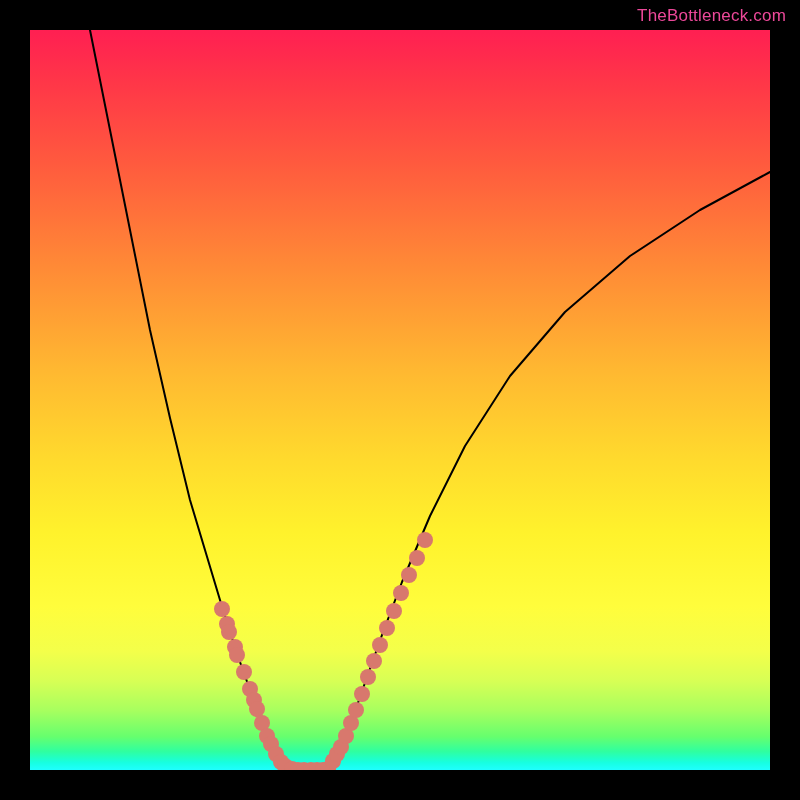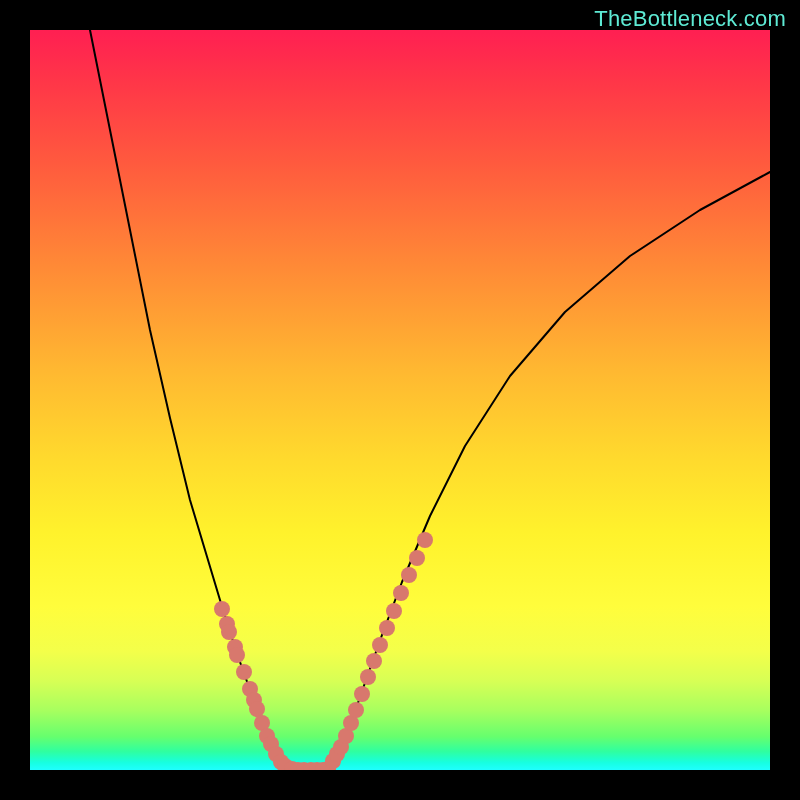--- a/index.html
+++ b/index.html
@@ -44,23 +44,23 @@
     position: absolute;
     left: 0;
     top: 0;
     width: 740px;
     height: 740px;
   }
   .watermark {
     position: absolute;
     top: 6px;
     right: 14px;
-    color: #5eead4;
+    color: #ec4899;
     font-family: Arial, Helvetica, sans-serif;
-    font-size: 22px;
+    font-size: 17px;
     letter-spacing: 0.2px;
   }
 </style>
 </head>
 <body>
 
 <div class="stage">
   <div class="watermark">TheBottleneck.com</div>
   <div class="plot">
     <svg class="curves" viewBox="0 0 740 740" preserveAspectRatio="none">

